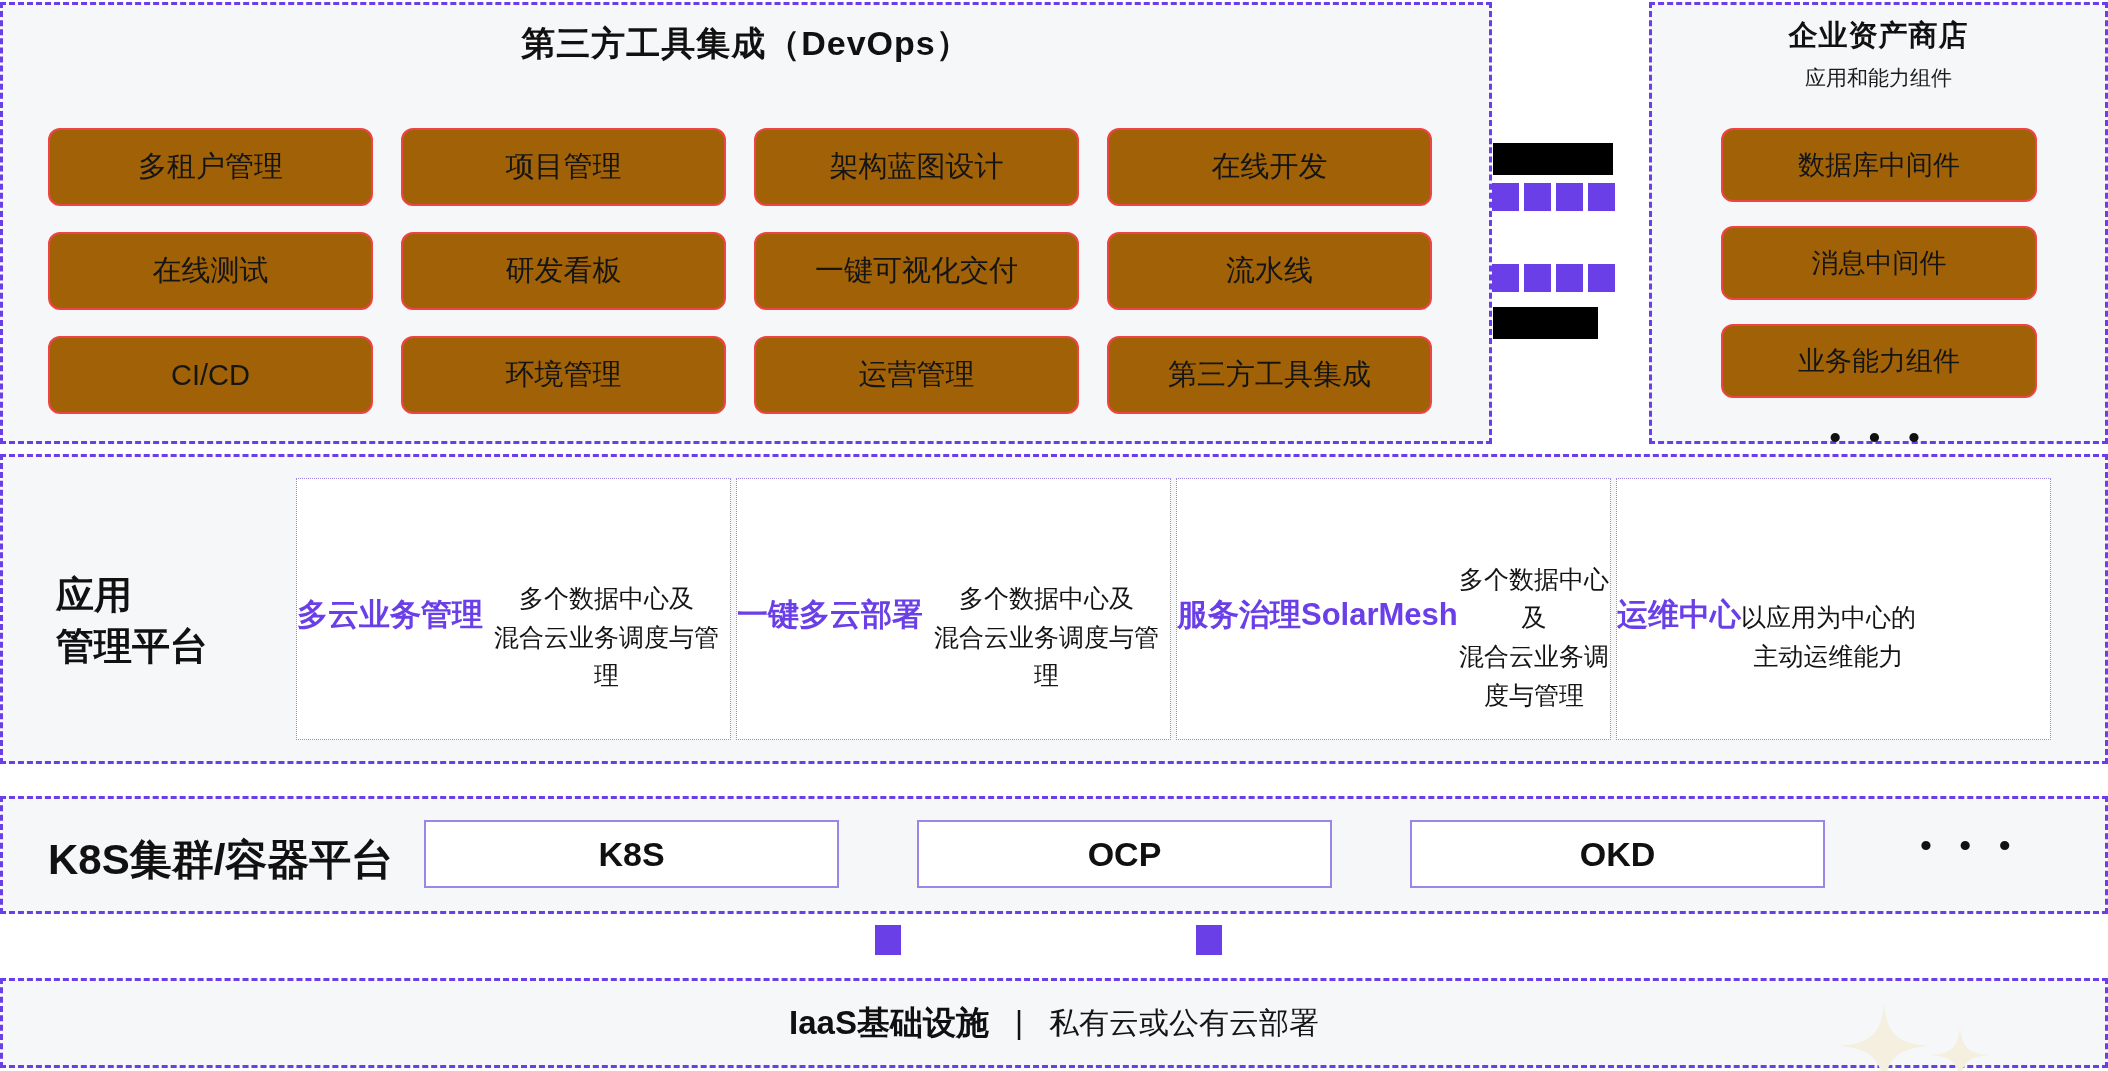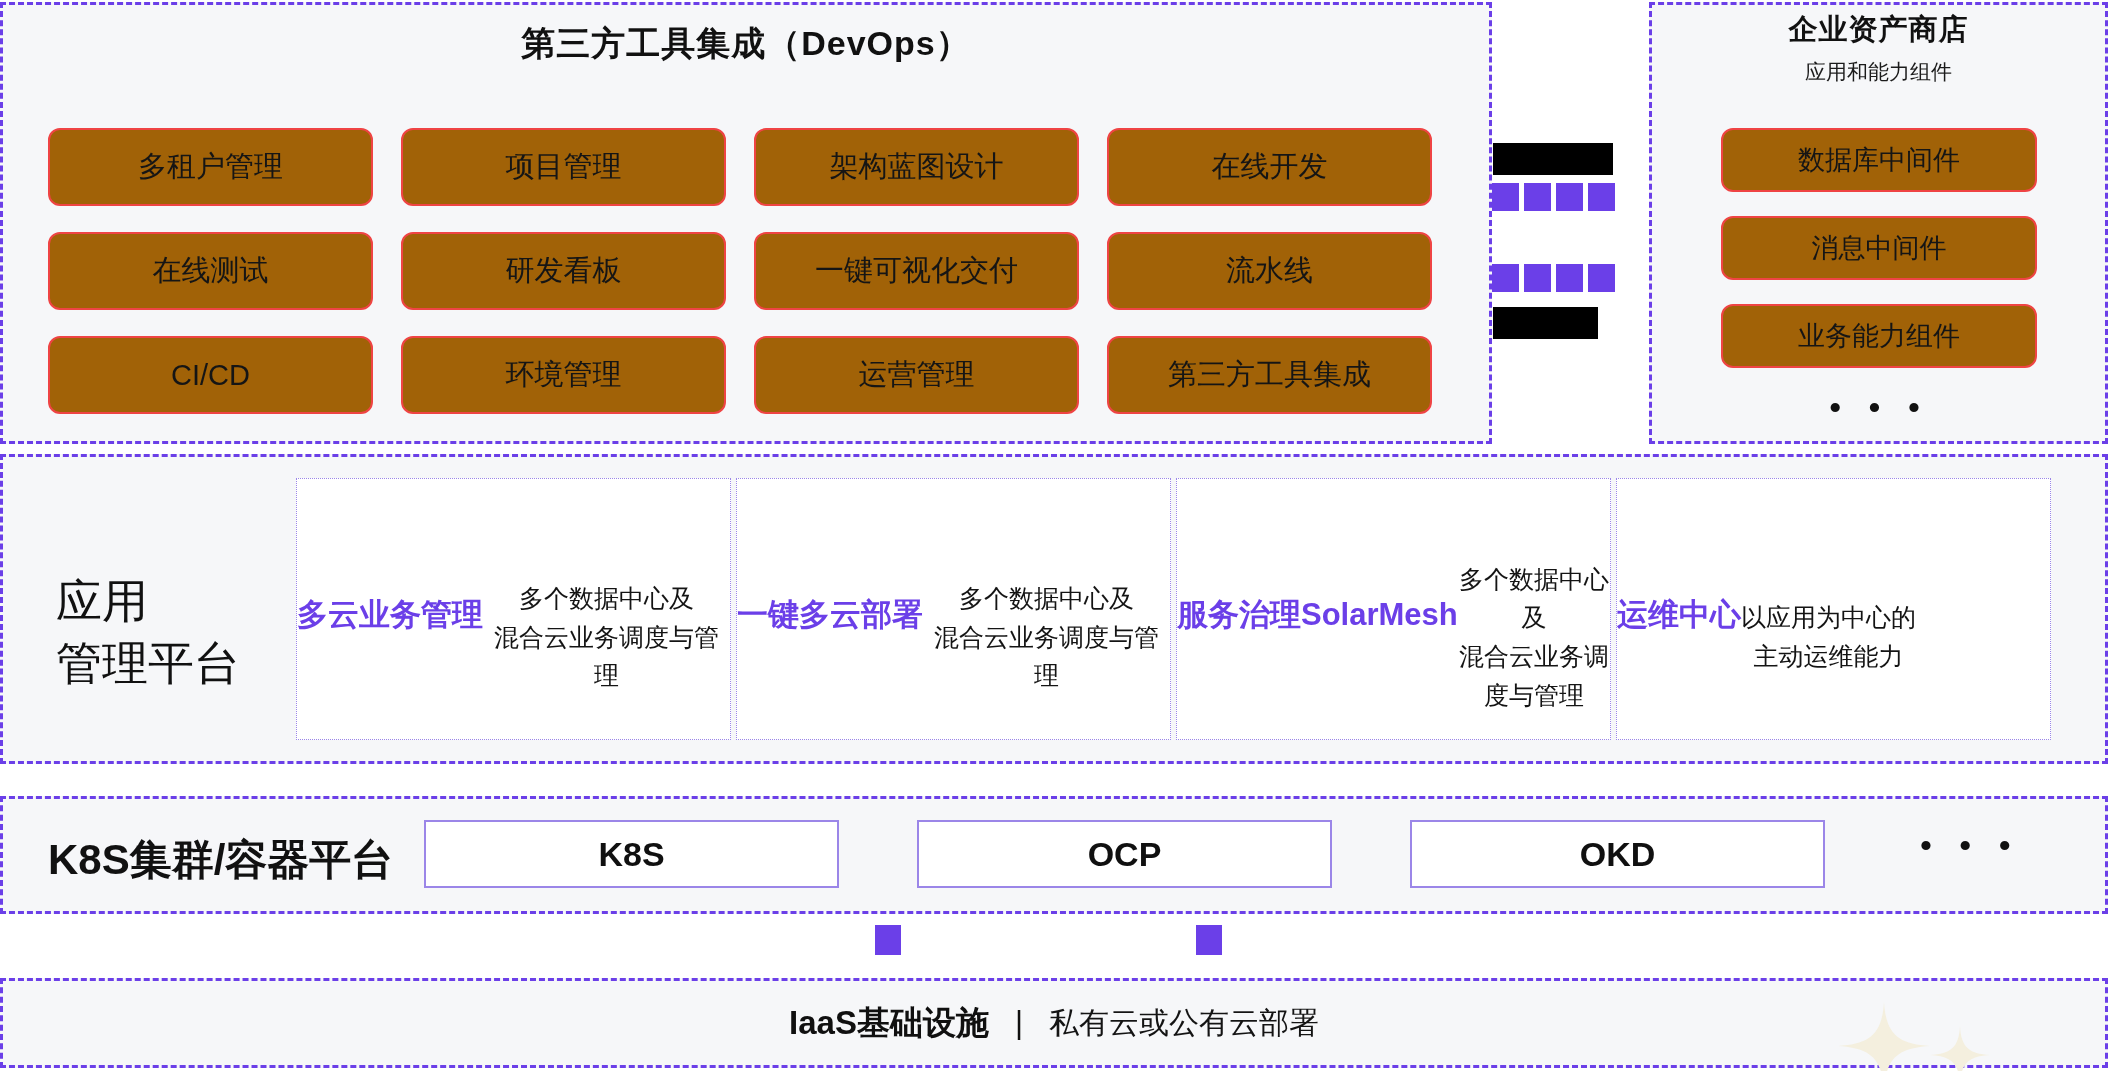--- a/index.html
+++ b/index.html
@@ -28,21 +28,21 @@
   .panel-title{
     text-align:center;
     font-weight:bold;
     color:#111111;
     letter-spacing:1px;
   }
   #devops-title{font-size:34px;margin-top:16px;}
   #devops-sub{
     text-align:center;font-size:23px;color:#1b1b1b;margin-top:9px;font-weight:400;
   }
-  #store-title{font-size:29px;margin-top:5px;}
+  #store-title{font-size:29px;margin-top:11px;}
   #store-sub{text-align:center;font-size:21px;color:#1b1b1b;margin-top:8px;font-weight:400;}
 
   
   .tile{
     background:#a16207;
     border:2px solid #ef4444;
     border-radius:12px;
     display:flex;align-items:center;justify-content:center;
     color:#151515;
     box-sizing:border-box;
@@ -54,21 +54,21 @@
     grid-template-columns:repeat(4,325px);
     grid-template-rows:repeat(3,78px);
     column-gap:28px;row-gap:26px;
   }
   #devops-grid .tile{font-size:29px;}
 
   #store-list{
     position:absolute;left:1721px;top:128px;
     display:flex;flex-direction:column;gap:24px;
   }
-  #store-list .tile{width:316px;height:64px;font-size:27px;}
+  #store-list .tile{width:316px;height:74px;font-size:27px;}
   #store-ellipsis{
     text-align:center;width:316px;margin-top:4px;
     font-size:34px;letter-spacing:9px;color:#111;line-height:22px;
   }
 
   
   #center-col{position:absolute;left:1492px;top:2px;width:157px;height:442px;background:#ffffff;}
   .redact-bar{
     position:absolute;
     background:#000000;
@@ -84,21 +84,21 @@
     font-weight:700;
     white-space:nowrap;
   }
   .sq-row{position:absolute;display:flex;gap:5px;}
   .sq{width:27px;height:28px;background:#6B3FE8;}
 
   
   #row2{left:0;top:454px;width:2108px;height:310px;}
   #amp-label{
     position:absolute;left:56px;top:570px;
-    font-size:46px;font-weight:normal;color:#111;line-height:1.35;
+    font-size:38px;font-weight:bold;color:#111;line-height:1.35;
     white-space:pre-line;
   }
   #amp-cards{
     position:absolute;left:296px;top:478px;
     display:flex;gap:5px;
   }
   .amp-card{
     width:435px;height:262px;
     background:#ffffff;
     border:1px dotted #9B86E8;

